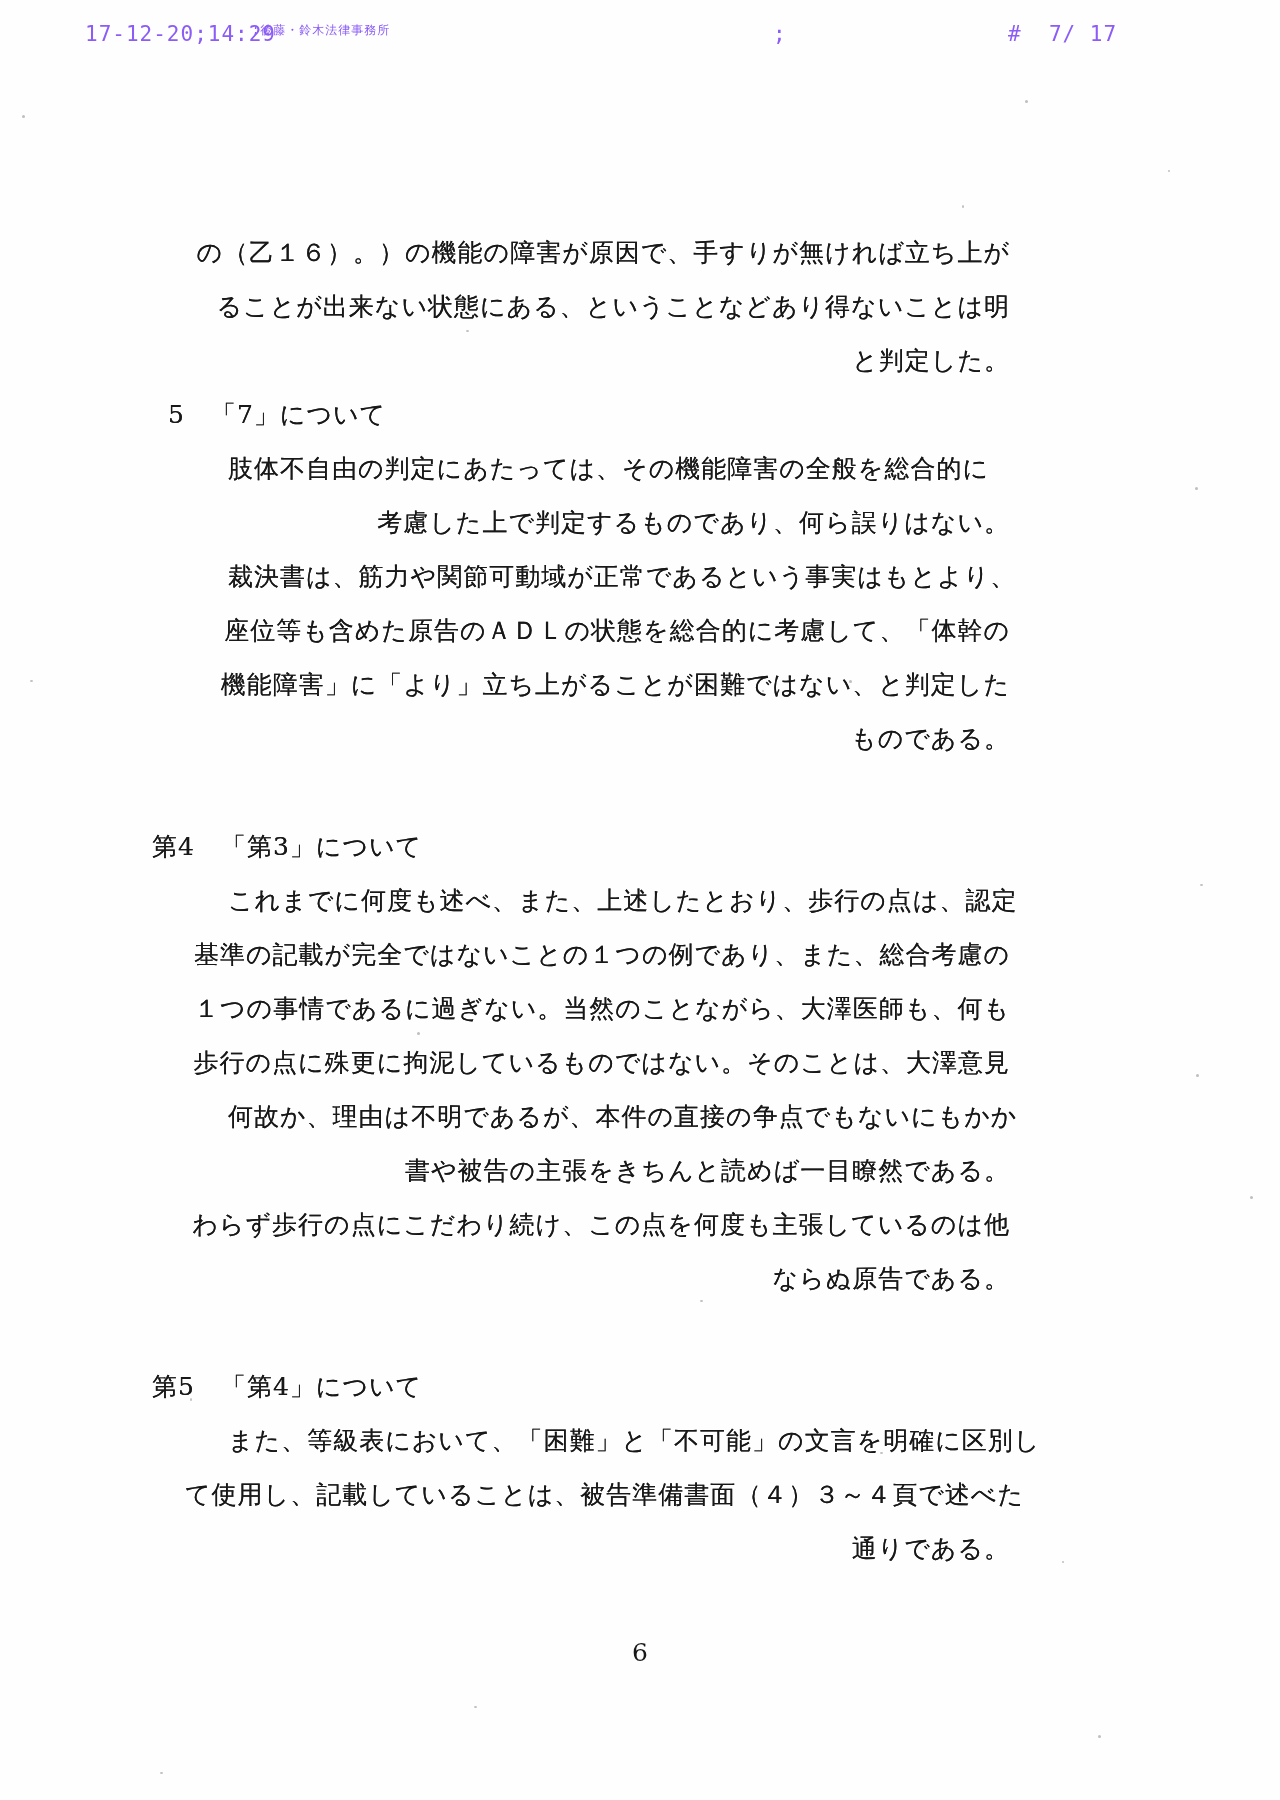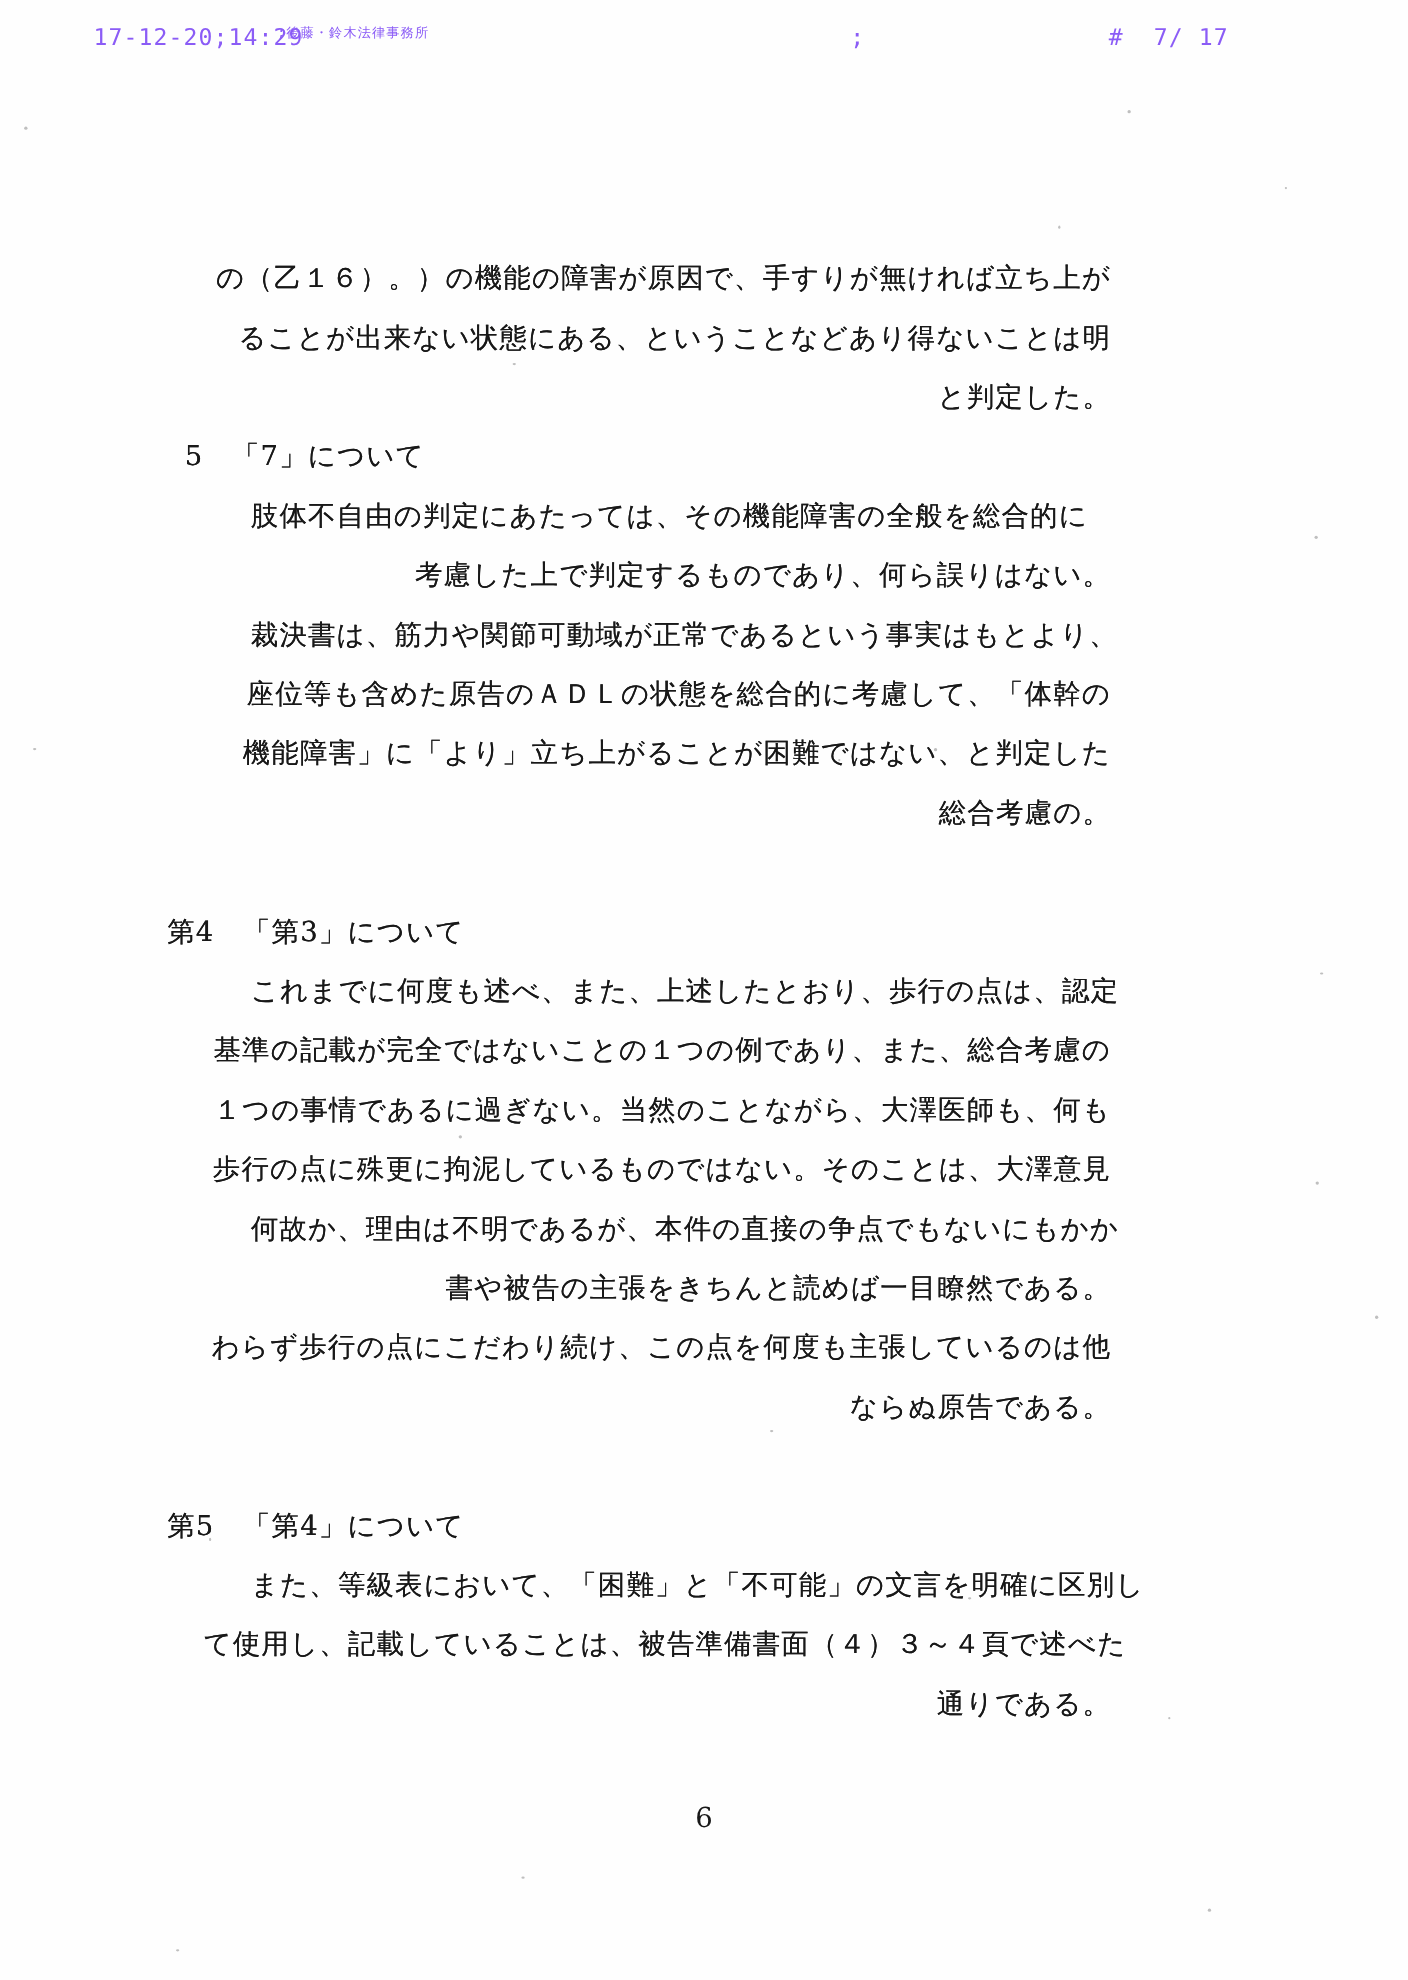--- a/index.html
+++ b/index.html
@@ -92,21 +92,21 @@
 
   <div class="line cont">の（乙１６）。）の機能の障害が原因で、手すりが無ければ立ち上が</div>
       <div class="line cont">ることが出来ない状態にある、ということなどあり得ないことは明</div>
       <div class="line cont">と判定した。</div>
       <div class="line sub">5　「7」について</div>
       <div class="line para">肢体不自由の判定にあたっては、その機能障害の全般を総合的に</div>
       <div class="line cont">考慮した上で判定するものであり、何ら誤りはない。</div>
       <div class="line para">裁決書は、筋力や関節可動域が正常であるという事実はもとより、</div>
       <div class="line cont">座位等も含めた原告のＡＤＬの状態を総合的に考慮して、「体幹の</div>
       <div class="line cont">機能障害」に「より」立ち上がることが困難ではない、と判定した</div>
-      <div class="line cont">総合考慮の。</div>
+      <div class="line cont">ものである。</div>
       <div class="line blank"></div>
       <div class="line head">第4　「第3」について</div>
       <div class="line para">これまでに何度も述べ、また、上述したとおり、歩行の点は、認定</div>
       <div class="line cont">基準の記載が完全ではないことの１つの例であり、また、総合考慮の</div>
       <div class="line cont">１つの事情であるに過ぎない。当然のことながら、大澤医師も、何も</div>
       <div class="line cont">歩行の点に殊更に拘泥しているものではない。そのことは、大澤意見</div>
       <div class="line para">何故か、理由は不明であるが、本件の直接の争点でもないにもかか</div>
       <div class="line cont">書や被告の主張をきちんと読めば一目瞭然である。</div>
       <div class="line cont">わらず歩行の点にこだわり続け、この点を何度も主張しているのは他</div>
       <div class="line cont">ならぬ原告である。</div>

